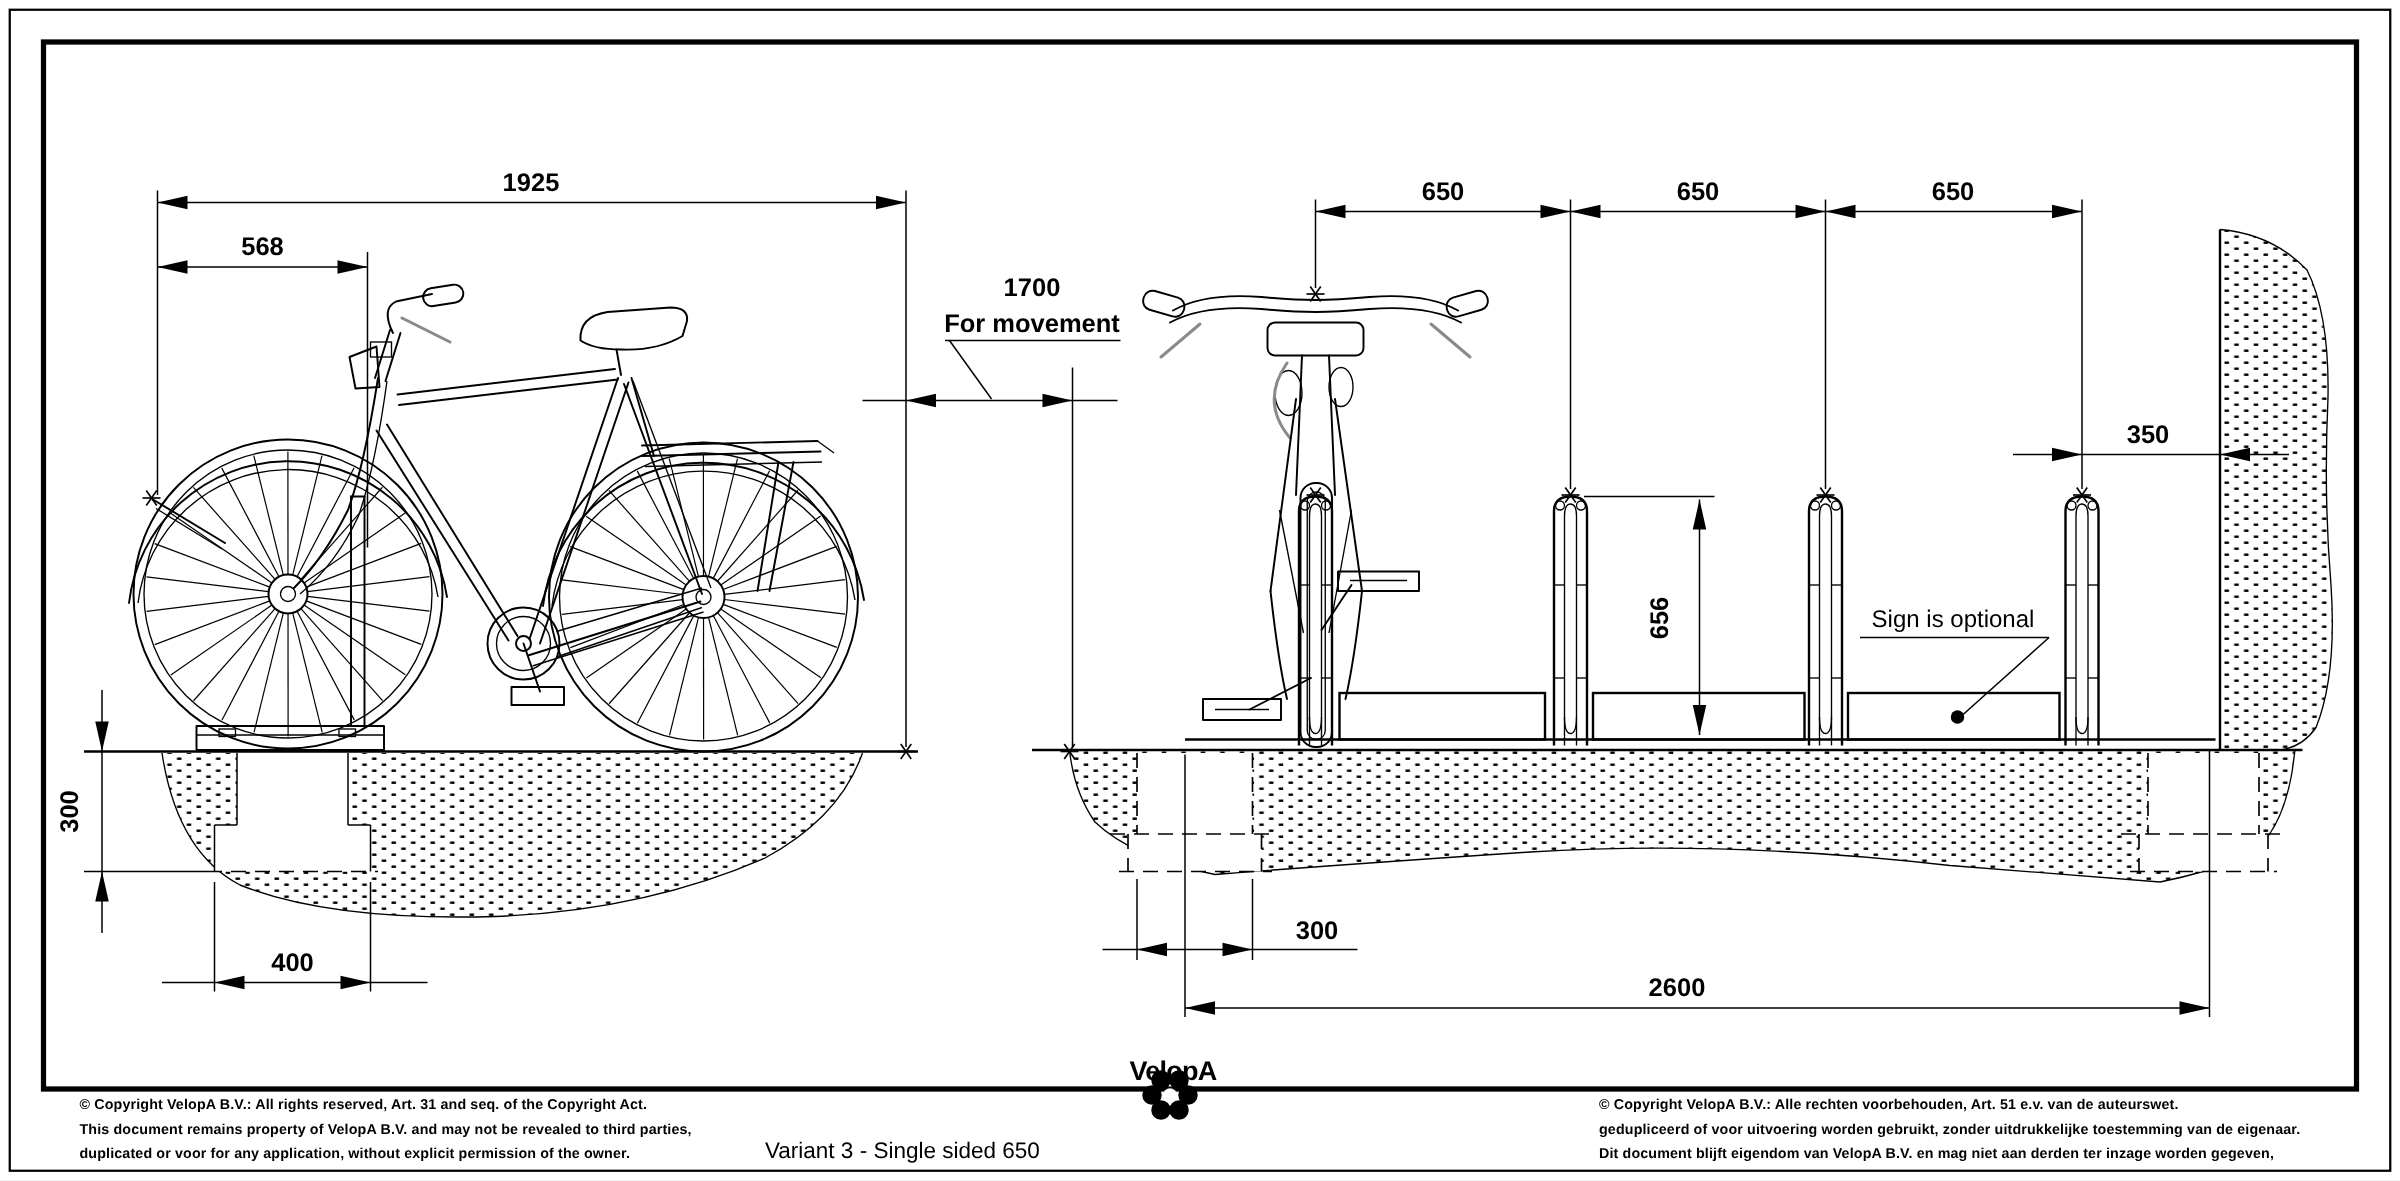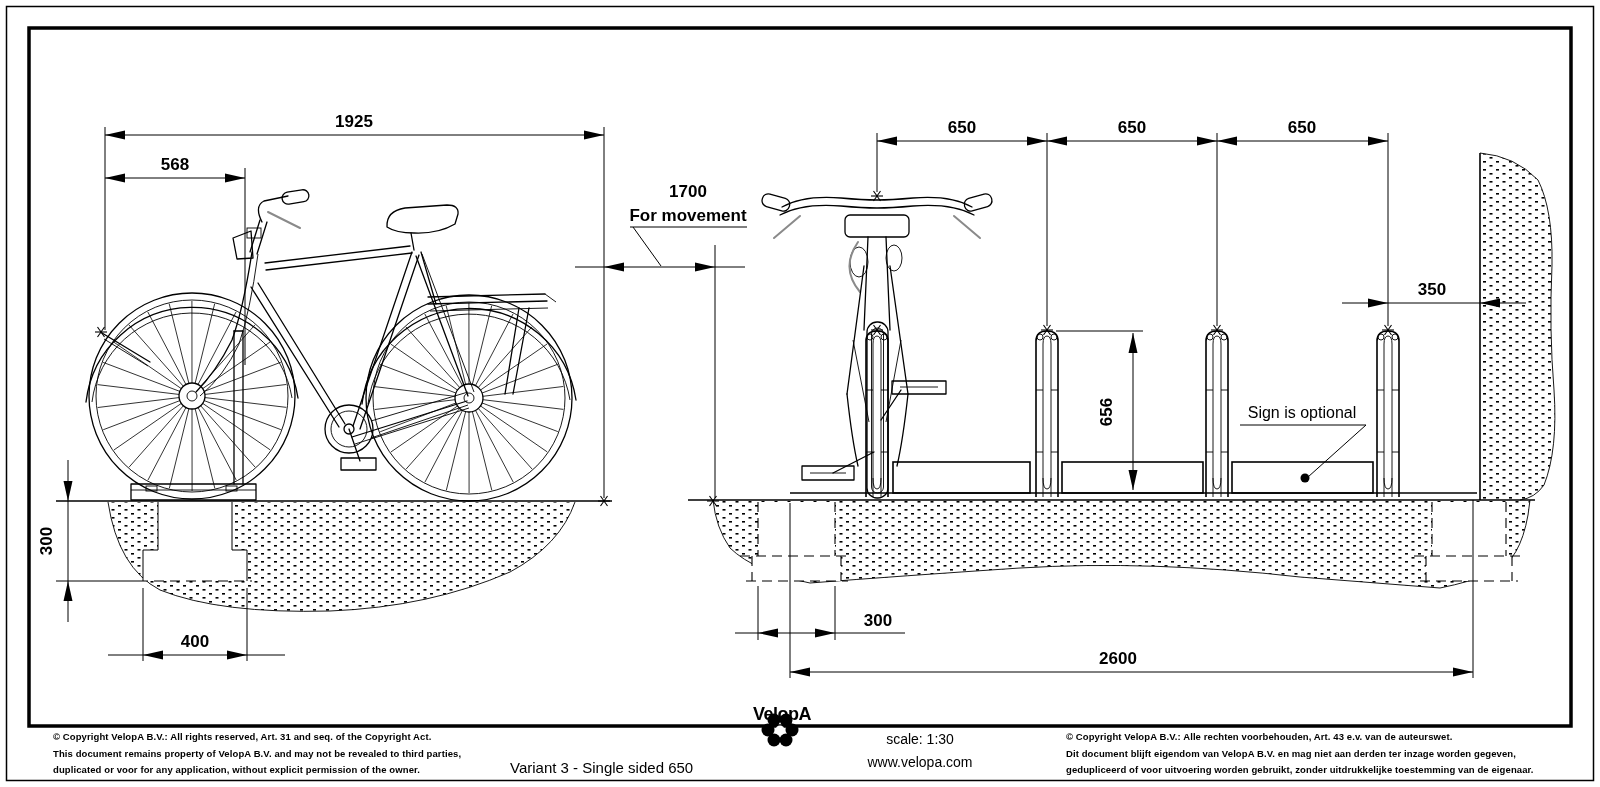--- a/index.html
+++ b/index.html
@@ -398,23 +398,19 @@
         <circle cx="16" cy="20" r="6.5"></circle>
         <circle cx="40" cy="20" r="6.5"></circle>
         <circle cx="22" cy="30" r="6.5"></circle>
         <circle cx="34" cy="30" r="6.5"></circle>
       </g>
       <circle cx="28" cy="20" r="4.5" fill="#fff"></circle>
     </svg>
     <div id="logo-text" style="margin-top:-6px;">VelopA</div>
   </div>
 
-  <div class="foot" id="scaleblock" style="left:840px;top:728px;width:160px;">
-    <div>scale:  1:30</div>
-    <div>www.velopa.com</div>
-  </div>
 
   <div class="foot copy" style="left:1043px;top:729px;width:530px;">
-    <div>©  Copyright VelopA B.V.: Alle rechten voorbehouden, Art. 43 e.v. van de auteurswet.</div>
+    <div>©  Copyright VelopA B.V.: Alle rechten voorbehouden, Art. 51 e.v. van de auteurswet.</div>
+    <div>gedupliceerd of voor uitvoering worden gebruikt, zonder uitdrukkelijke toestemming van de eigenaar.</div>
     <div>Dit document blijft eigendom van VelopA B.V. en mag niet aan derden ter inzage worden gegeven,</div>
-    <div>gedupliceerd of voor uitvoering worden gebruikt, zonder uitdrukkelijke toestemming van de eigenaar.</div>
   </div>
 </div>
 
 </body></html>

